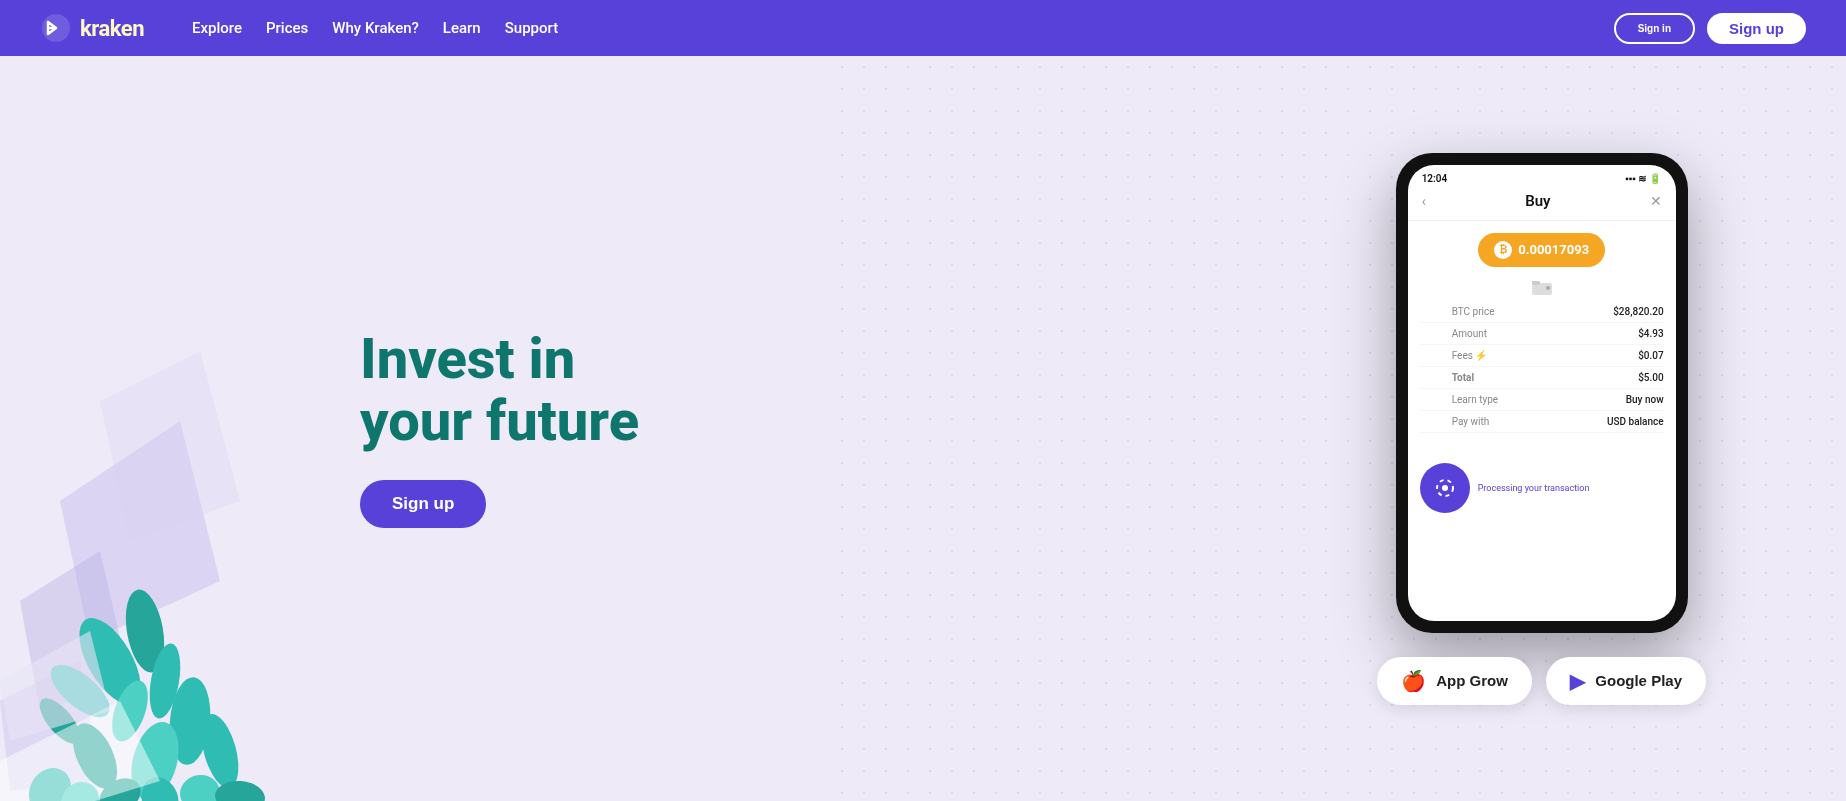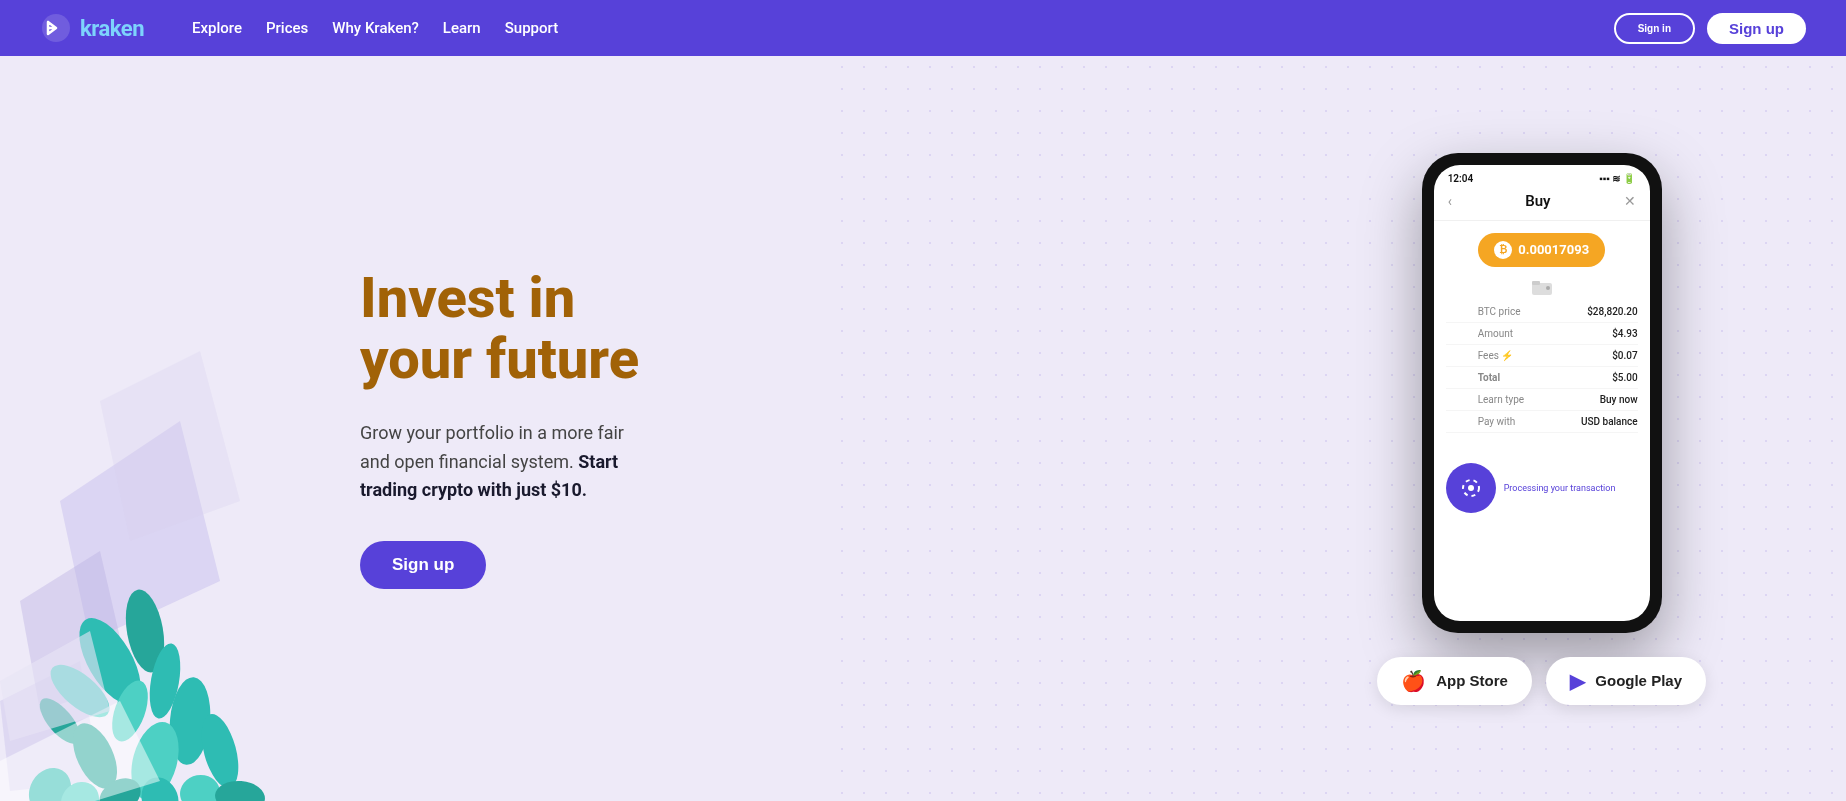--- a/index.html
+++ b/index.html
@@ -19,21 +19,21 @@
       display: flex;
       align-items: center;
       gap: 8px;
       margin-right: 48px;
     }
     .nav-logo-icon {
       width: 32px;
       height: 32px;
     }
     .nav-logo-text {
-      color: #7dd3fc;
+      color: #fef9c3;
       font-size: 22px;
       font-weight: 700;
       letter-spacing: -0.5px;
     }
     .nav-links {
       display: flex;
       gap: 24px;
       flex: 1;
     }
     .nav-link {
@@ -95,21 +95,21 @@
       position: relative;
       z-index: 2;
       padding-left: 360px;
       padding-right: 40px;
       max-width: 680px;
     }
 
     .hero-title {
       font-size: 56px;
       font-weight: 800;
-      color: #a16207;
+      color: #0f766e;
       line-height: 1.1;
       margin-bottom: 28px;
     }
 
     .hero-subtitle {
       font-size: 18px;
       color: #444;
       line-height: 1.6;
       margin-bottom: 36px;
       max-width: 420px;
@@ -138,21 +138,21 @@
       top: 50%;
       transform: translateY(-50%);
       z-index: 3;
       display: flex;
       flex-direction: column;
       align-items: center;
       gap: 24px;
     }
 
     .phone-mockup {
-      width: 240px;
+      width: 292px;
       height: 480px;
       background: #111;
       border-radius: 36px;
       padding: 12px;
       box-shadow: 0 24px 60px rgba(0,0,0,0.35);
       position: relative;
     }
 
     .phone-screen {
       background: white;
@@ -359,24 +359,20 @@
     <ellipse cx="160" cy="598" rx="18" ry="22" fill="#2ebcb3" transform="rotate(-20 160 598)"></ellipse>
     <ellipse cx="200" cy="592" rx="20" ry="18" fill="#4dd0c4" transform="rotate(-10 200 592)"></ellipse>
     <ellipse cx="240" cy="596" rx="25" ry="16" fill="#26a69a" transform="rotate(5 240 596)"></ellipse>
 
     <polygon points="0,560 120,500 160,580 30,620 0,600" fill="white" opacity="0.5"></polygon>
     <polygon points="0,480 90,430 110,510 10,540" fill="#e8e4f5" opacity="0.6"></polygon>
   </svg>
 
   <div class="hero-content">
     <h1 class="hero-title">Invest in your future</h1>
-    <p class="hero-subtitle">
-      <span>Grow your portfolio in a more fair and open financial system.</span>
-      <strong>Start trading crypto with just $10.</strong>
-    </p>
     <button class="btn-signup-hero">Sign up</button>
   </div>
 
   <div class="phone-area">
     <div class="phone-mockup">
       <div class="phone-screen">
 
         <div class="phone-statusbar">
           <span>12:04</span>
           <span>▪▪▪ ≋ 🔋</span>
@@ -437,21 +433,21 @@
             </div>
             <span class="processing-text">Processing your transaction</span>
           </div>
         </div>
       </div>
     </div>
 
     <div class="store-buttons">
       <button class="store-btn">
         <span class="store-icon">🍎</span>
-        <span>App Store</span>
+        <span>App Grow</span>
       </button>
       <button class="store-btn">
         <span class="store-icon" style="color:#5741d9;">▶</span>
         <span>Google Play</span>
       </button>
     </div>
   </div>
 
 </section>
 

